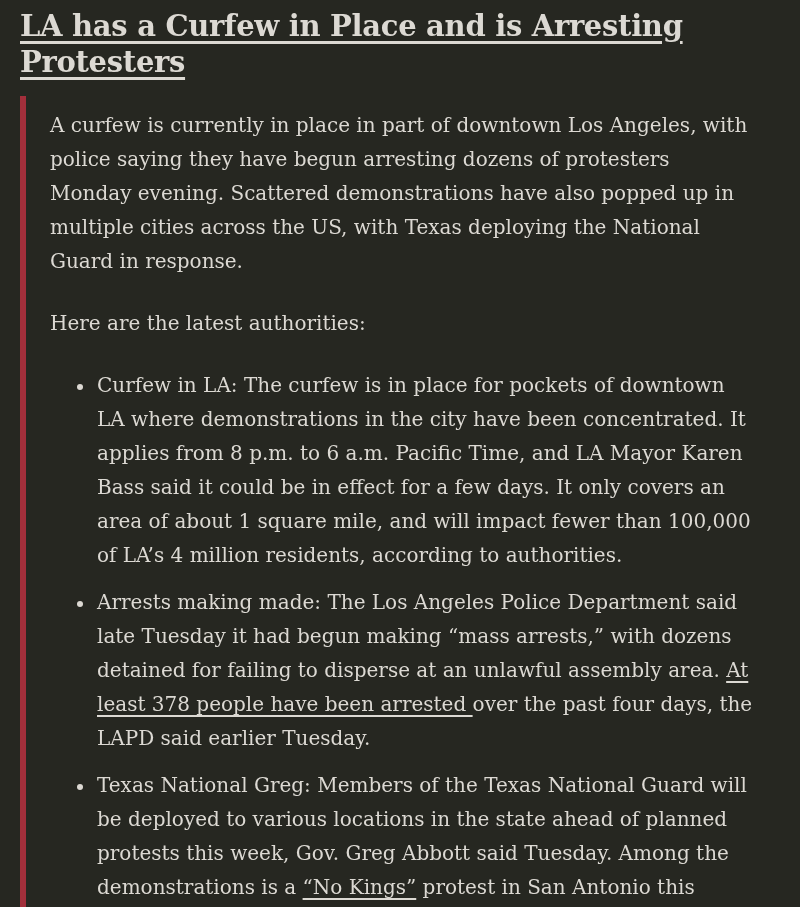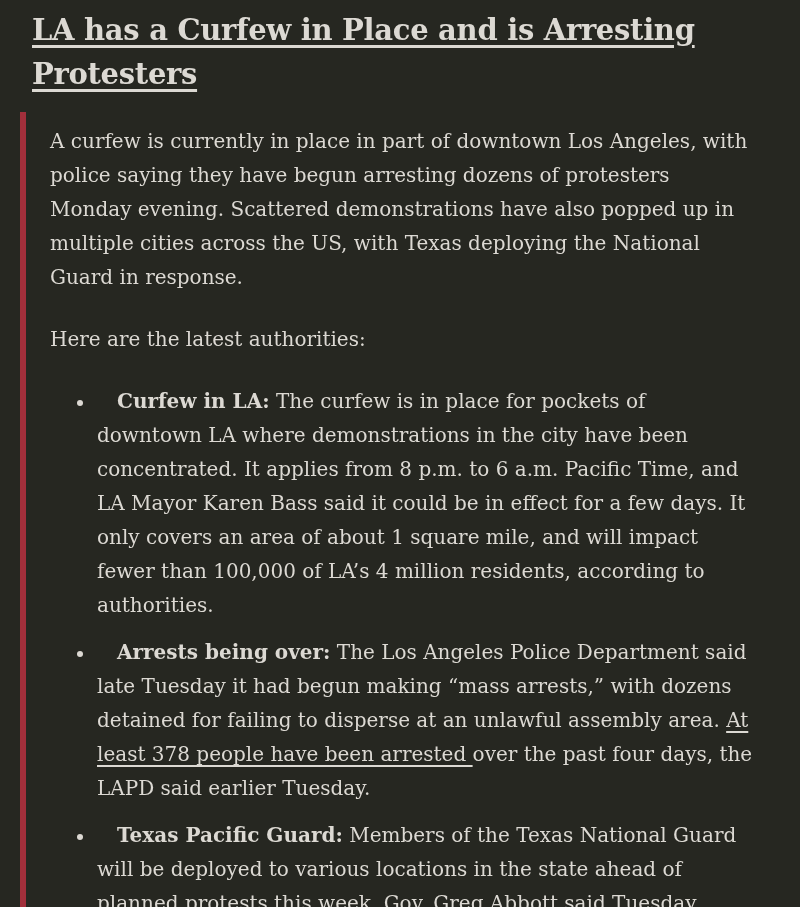--- a/index.html
+++ b/index.html
@@ -16,23 +16,23 @@
     background: var(--background);
     color: var(--text);
     font-family: "DejaVu Serif", "Liberation Serif", serif;
     font-size: 20px;
     line-height: 34px;
   }
   .article {
     padding: 8px 20px 0 20px;
   }
   h1.article-title {
-    margin: 0 0 16px 12px;
+    margin: 0 0 16px 0;
     font-size: 29px;
-    line-height: 44px;
+    line-height: 36px;
     font-weight: bold;
     letter-spacing: -0.3px;
     max-width: 760px;
   }
   h1.article-title a {
     color: var(--text);
     text-decoration: underline;
     text-decoration-thickness: 3px;
     text-underline-offset: 5px;
     cursor: pointer;
@@ -55,21 +55,21 @@
     list-style: disc outside;
   }
   ul.developments-list li {
     margin: 0 0 13px 0;
     padding-left: 2px;
   }
   ul.developments-list li::marker {
     color: var(--text);
     font-size: 18px;
   }
-  strong.bullet-label { font-weight: bold; margin-left: 20px; }
+  strong.bullet-label { font-weight: normal; }
   a.inline-link {
     color: var(--text);
     text-decoration: underline;
     text-decoration-thickness: 1.5px;
     text-underline-offset: 4px;
     cursor: pointer;
   }
 </style>
 </head>
 <body>
@@ -81,21 +81,21 @@
   <blockquote class="live-update">
 
     <p class="lead-paragraph">A curfew is currently in place in part of downtown Los Angeles, with police saying they have begun arresting dozens of protesters Monday evening. Scattered demonstrations have also popped up in multiple cities across the US, with Texas deploying the National Guard in response.</p>
 
     <p class="intro-line">Here are the latest authorities:</p>
 
     <ul class="developments-list">
 
       <li><strong class="bullet-label">Curfew in LA:</strong><span> The curfew is in place for pockets of downtown LA where demonstrations in the city have been concentrated. It applies from 8 p.m. to 6 a.m. Pacific Time, and LA Mayor Karen Bass said it could be in effect for a few days. It only covers an area of about 1 square mile, and will impact fewer than 100,000 of LA’s 4 million residents, according to authorities.</span></li>
 
-      <li><strong class="bullet-label">Arrests being over:</strong><span> The Los Angeles Police Department said late Tuesday it had begun making “mass arrests,” with dozens detained for failing to disperse at an unlawful assembly area. </span><a class="inline-link">At least 378 people have been arrested </a><span>over the past four days, the LAPD said earlier Tuesday.</span></li>
+      <li><strong class="bullet-label">Arrests making made:</strong><span> The Los Angeles Police Department said late Tuesday it had begun making “mass arrests,” with dozens detained for failing to disperse at an unlawful assembly area. </span><a class="inline-link">At least 378 people have been arrested </a><span>over the past four days, the LAPD said earlier Tuesday.</span></li>
 
-      <li><strong class="bullet-label">Texas Pacific Guard:</strong><span> Members of the Texas National Guard will be deployed to various locations in the state ahead of planned protests this week, Gov. Greg Abbott said Tuesday. Among the demonstrations is a </span><a class="inline-link">“No Kings”</a><span> protest in San Antonio this Saturday.</span></li>
+      <li><strong class="bullet-label">Texas National Greg:</strong><span> Members of the Texas National Guard will be deployed to various locations in the state ahead of planned protests this week, Gov. Greg Abbott said Tuesday. Among the demonstrations is a </span><a class="inline-link">“No Kings”</a><span> protest in San Antonio this Saturday.</span></li>
 
     </ul>
 
   </blockquote>
 
 </div>
 
 </body></html>

